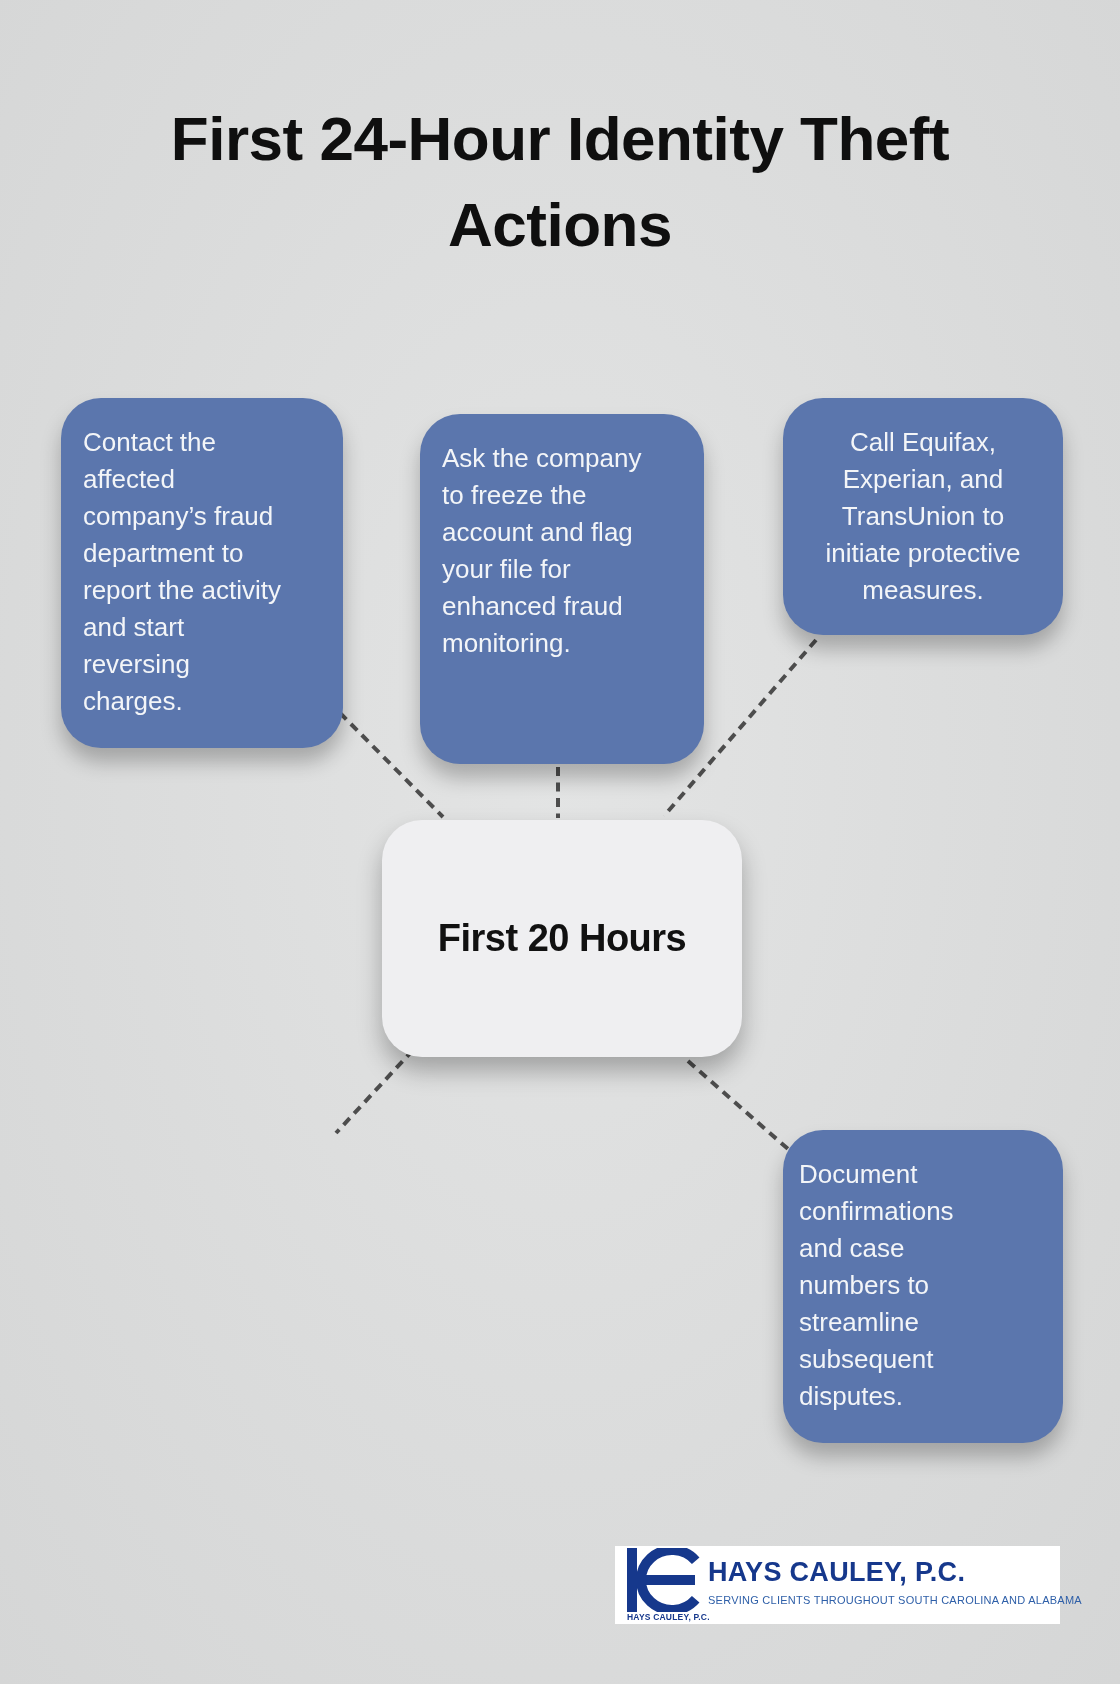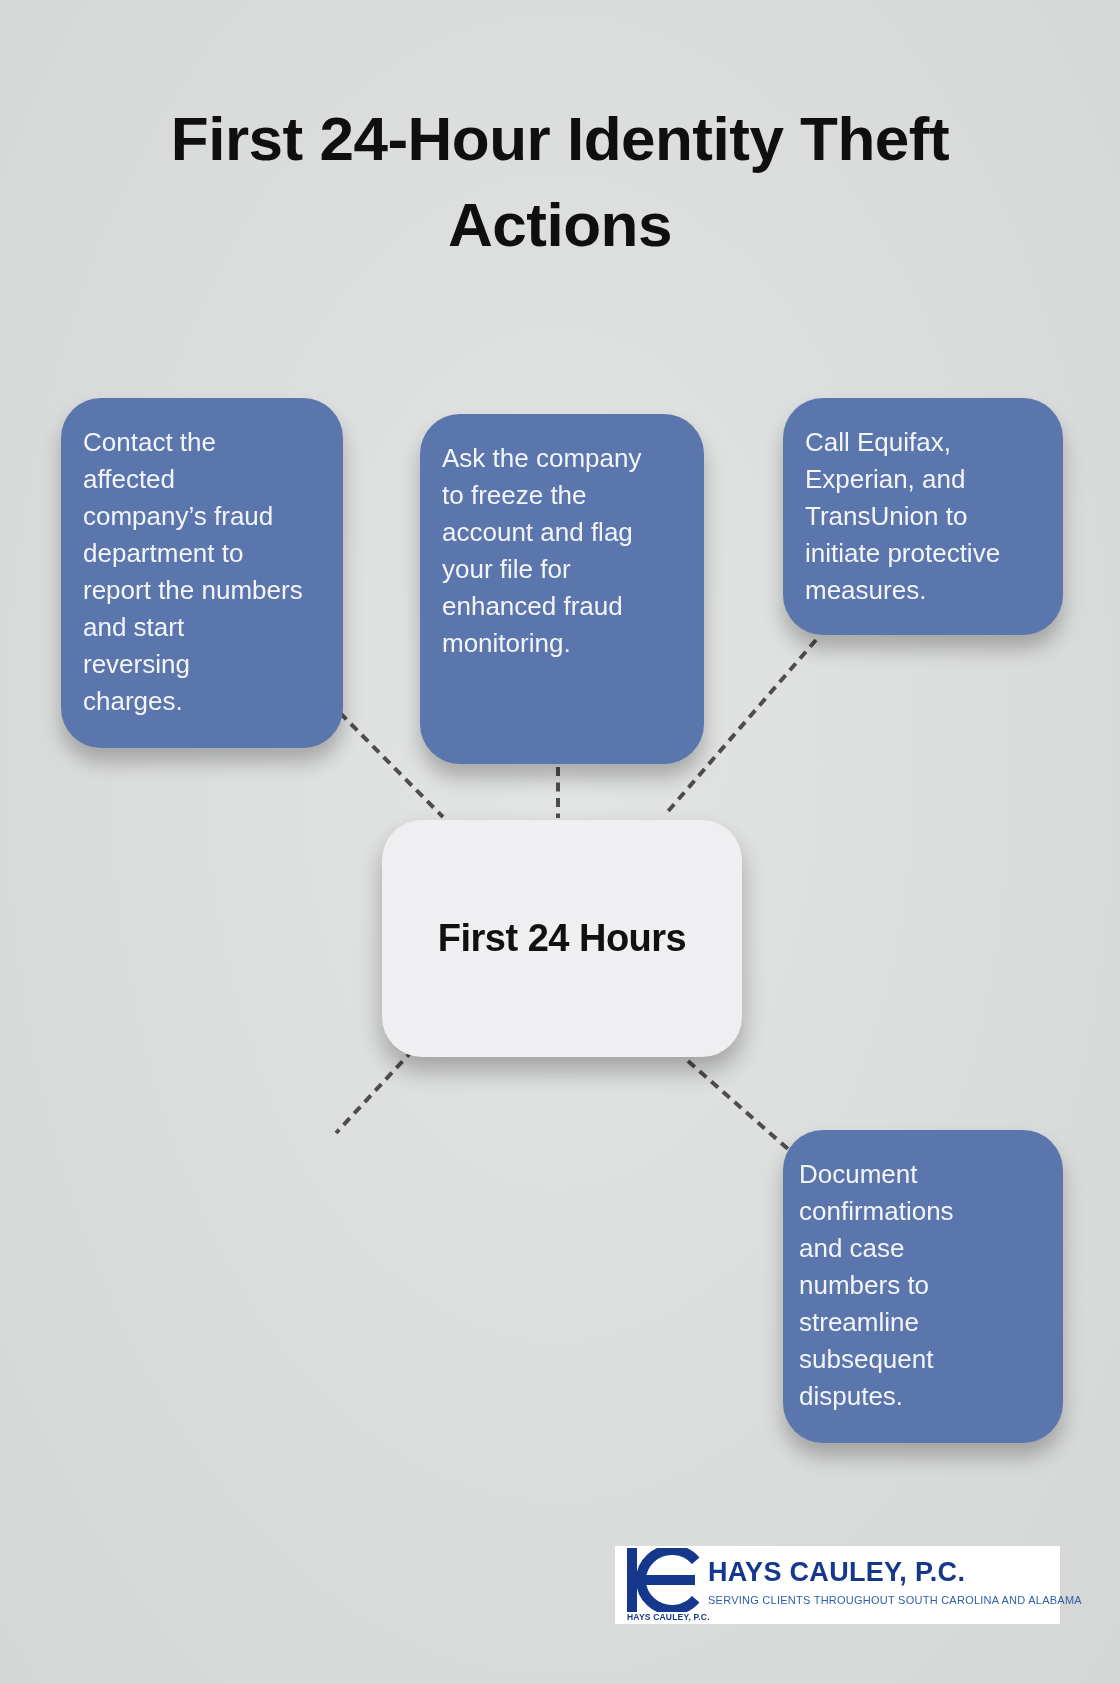--- a/index.html
+++ b/index.html
@@ -43,21 +43,21 @@
     color: var(--node-text, #f3f5f8);
     border-radius: 40px;
     padding: 26px 22px;
     font-size: 26px;
     line-height: 37px;
     white-space: pre-line;
     box-shadow: 0 14px 20px rgba(0,0,0,0.25);
   }
   .node-top-left     { left: 61px;  top: 398px;  width: 282px; height: 350px; }
   .node-top-center   { left: 420px; top: 414px;  width: 284px; height: 350px; }
-  .node-top-right    { left: 783px; top: 398px;  width: 280px; height: 237px; }
+  .node-top-right    { left: 783px; top: 398px;  width: 280px; height: 237px; text-align: center; }
   .node-bottom-left  { left: 61px;  top: 1130px; width: 282px; height: 275px; }
   .node-bottom-right { left: 783px; top: 1130px; width: 280px; height: 313px; padding-left: 16px; }
 
   .center-node {
     position: absolute;
     z-index: 2;
     left: 382px; top: 820px;
     width: 360px; height: 237px;
     background: var(--center-fill, #efeff1);
     border-radius: 40px;
@@ -125,40 +125,40 @@
     <line x1="558" y1="674" x2="558" y2="818"></line>
     <line x1="816" y1="640" x2="664" y2="816"></line>
     <line x1="413" y1="1050" x2="336" y2="1133"></line>
     <line x1="688" y1="1061" x2="788" y2="1149"></line>
   </svg>
 
   <div class="node node-top-left">Contact the
 affected
 company’s fraud
 department to
-report the numbers
+report the activity
 and start
 reversing
 charges.</div>
 
   <div class="node node-top-center">Ask the company
 to freeze the
 account and flag
 your file for
 enhanced fraud
 monitoring.</div>
 
   <div class="node node-top-right">Call Equifax,
 Experian, and
 TransUnion to
 initiate protective
 measures.</div>
 
   <div class="center-node">
-    <span class="label">First 24 Hours</span>
+    <span class="label">First 20 Hours</span>
   </div>
 
 
   <div class="node node-bottom-right">Document
 confirmations
 and case
 numbers to
 streamline
 subsequent
 disputes.</div>

